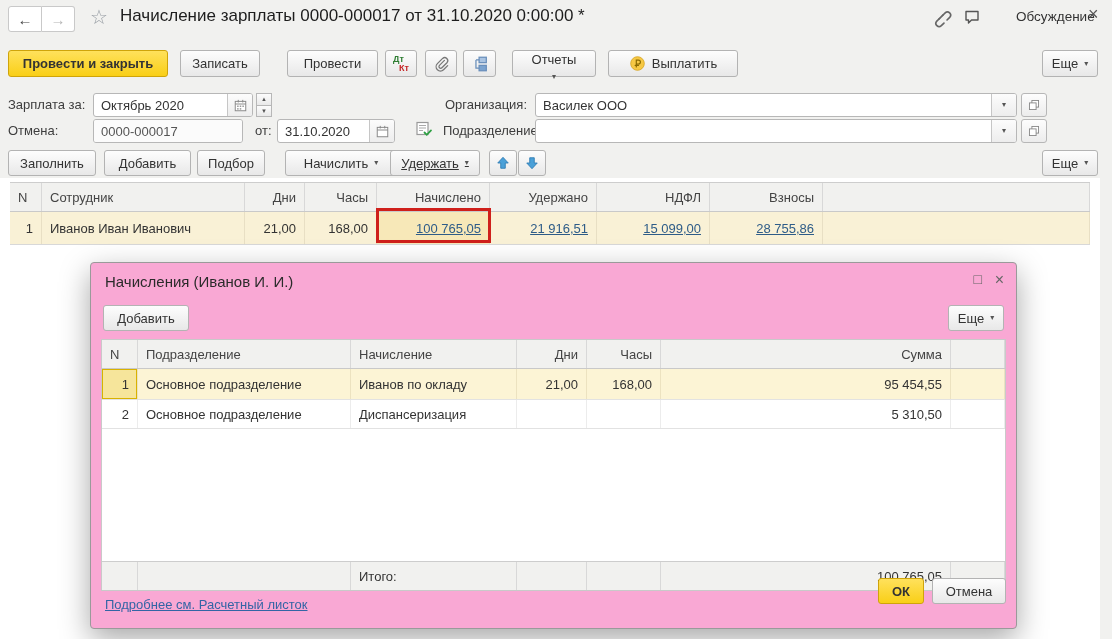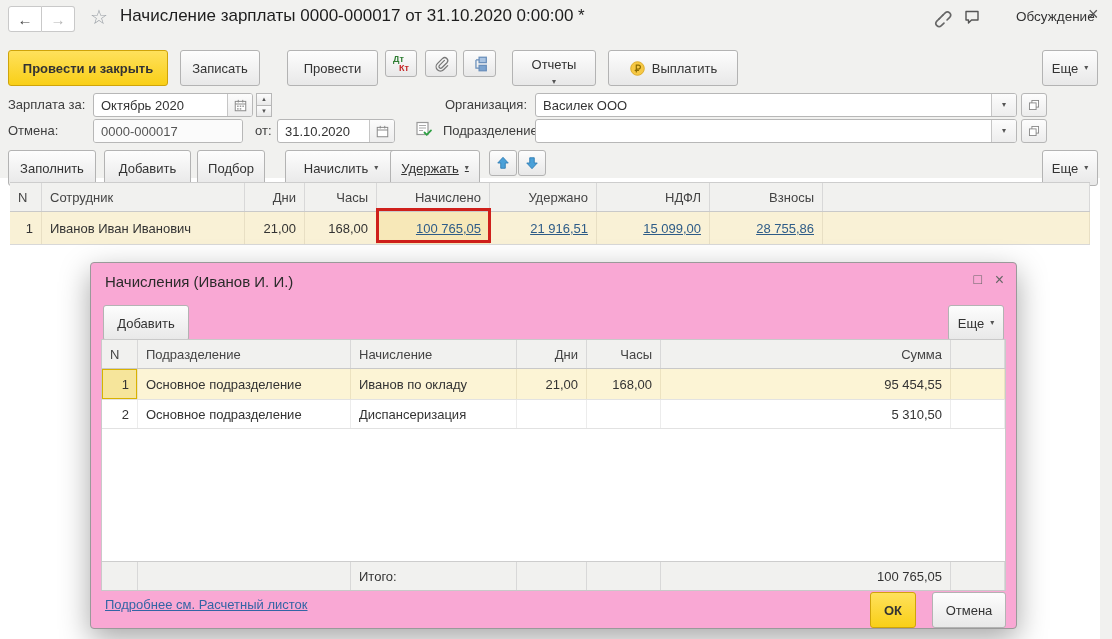--- a/index.html
+++ b/index.html
@@ -15,21 +15,21 @@
   .nav-btn.last{border-radius:0 3px 3px 0;border-left:none;}
   .arrow-back{color:#444;}
   .arrow-fwd{color:#b5b5b5;}
   .star{position:absolute;left:90px;top:5px;font-size:20px;color:#9aa0a6;cursor:pointer;}
   .page-title{position:absolute;left:120px;top:6px;font-size:17px;color:#1d1d1d;white-space:nowrap;}
   .top-ico{position:absolute;top:6px;cursor:pointer;}
   .disc-label{position:absolute;left:1016px;top:9px;font-size:13.5px;color:#333;cursor:pointer;}
   .win-close{position:absolute;left:1088px;top:4px;font-size:18px;color:#555;cursor:pointer;}
   
   .btn{position:absolute;height:27px;box-sizing:border-box;display:flex;align-items:center;
-       justify-content:center;gap:6px;padding:17px 10px;background:linear-gradient(#fdfdfd,#e8e8e8);
+       justify-content:center;gap:6px;padding:8px 10px;background:linear-gradient(#fdfdfd,#e8e8e8);
        border:1px solid #b3b3b3;border-radius:3px;font-size:13px;color:#333;cursor:pointer;
        white-space:nowrap;}
   .btn.small{height:26px;}
   .btn-yellow{background:linear-gradient(#ffe15c,#f9cf17);border-color:#cfa40a;font-weight:bold;}
   .chev{font-size:8px;color:#555;line-height:1;}
   .ico-btn{padding:0 6px;}
   
   .lbl{position:absolute;color:#3d3d3d;white-space:nowrap;}
   .igroup{position:absolute;display:flex;align-items:stretch;height:24px;box-sizing:border-box;
           background:#fff;border:1px solid #b7b7b7;border-radius:3px;overflow:hidden;}
@@ -73,21 +73,21 @@
   .m-row{height:30px;border-bottom:1px solid #e2e2e2;}
   .m-row>div{display:flex;align-items:center;padding:0 8px;border-right:1px solid #ececec;
        overflow:hidden;white-space:nowrap;}
   .m-row.sel{background:#fcf4d5;}
   .m-row.sel>div{border-right:1px solid #ece2c0;}
   .m-row.sel .ncell{background:#f6e59b;box-shadow:inset 0 0 0 1px #d9b200;}
   .m-foot{margin-top:auto;height:28px;background:#f1f1ef;border-top:1px solid #cdcdcd;}
   .m-foot>div{display:flex;align-items:center;padding:0 8px;color:#333;border-right:1px solid #d8d8d8;
        white-space:nowrap;}
   .m-link{position:absolute;left:14px;bottom:16px;color:#3365a5;text-decoration:underline;cursor:pointer;}
-  .m-btns{position:absolute;right:10px;bottom:0;display:flex;gap:16px;}
+  .m-btns{position:absolute;right:10px;bottom:24px;display:flex;gap:8px;}
   .m-btns .btn{position:static;}
 </style>
 </head>
 <body>
 
 <div class="canvas">
   <div class="content-bg"></div>
 
   <div class="nav">
     <div class="nav-btn first">

